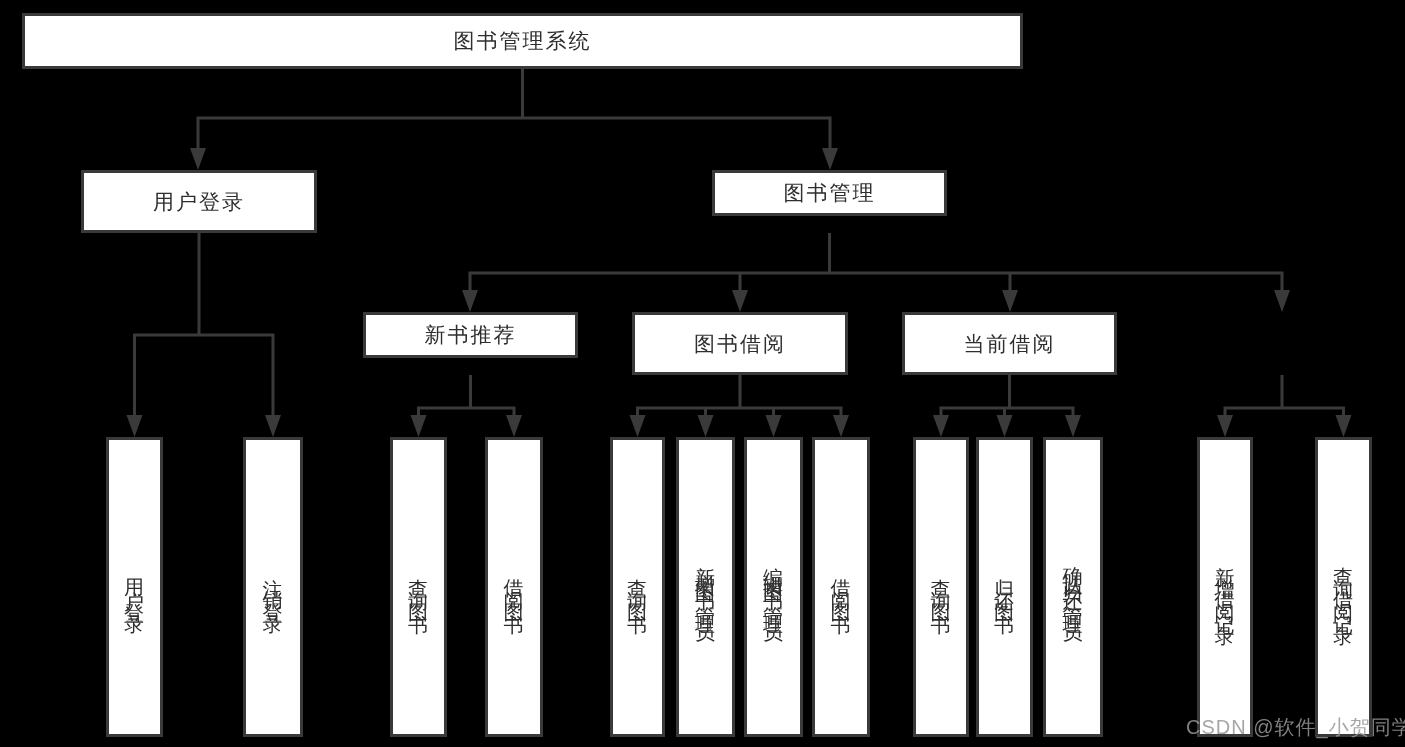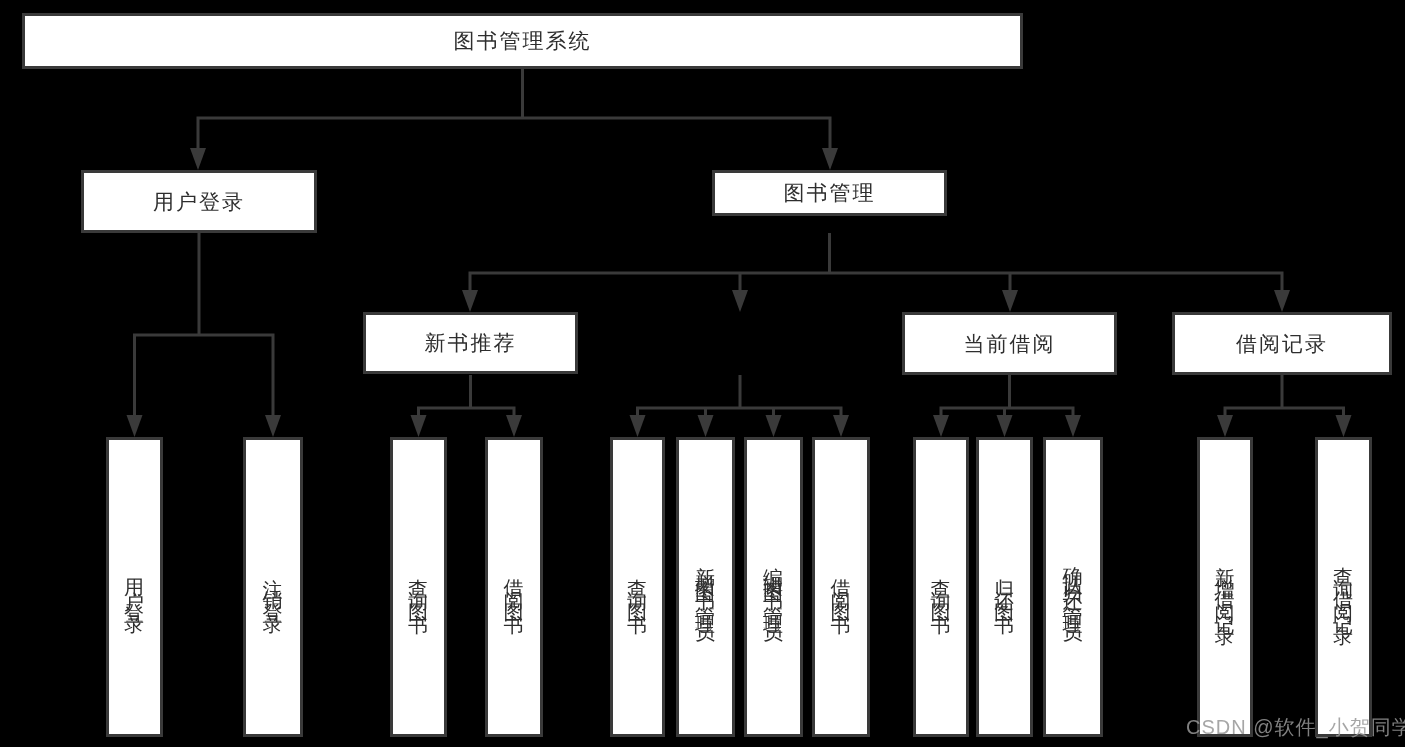--- a/index.html
+++ b/index.html
@@ -112,28 +112,28 @@
     <span>图书管理系统</span>
   </div>
 
   <div class="node h" style="left:81px; top:170px; width:236px; height:63px;">
     <span>用户登录</span>
   </div>
   <div class="node h" style="left:712px; top:170px; width:235px; height:46px;">
     <span>图书管理</span>
   </div>
 
-  <div class="node h" style="left:363px; top:312px; width:215px; height:62px;">
+  <div class="node h" style="left:363px; top:312px; width:215px; height:46px;">
     <span>新书推荐</span>
+  </div>
+  <div class="node h" style="left:632px; top:312px; width:216px; height:63px;">
+    <span>图书借阅</span>
   </div>
   <div class="node h" style="left:902px; top:312px; width:215px; height:63px;text-align:center;">
     <span>当前借阅</span>
-  </div>
-  <div class="node h" style="left:1172px; top:312px; width:220px; height:63px;">
-    <span>借阅记录</span>
   </div>
 
   <div class="node leaf" style="left:106px; top:437px; width:57px; height:300px;">
     <span class="vtext">用户登录</span>
   </div>
   <div class="node leaf" style="left:243px; top:437px; width:60px; height:300px;">
     <span class="vtext">注销登录</span>
   </div>
 
   <div class="node leaf" style="left:390px; top:437px; width:57px; height:300px;">

